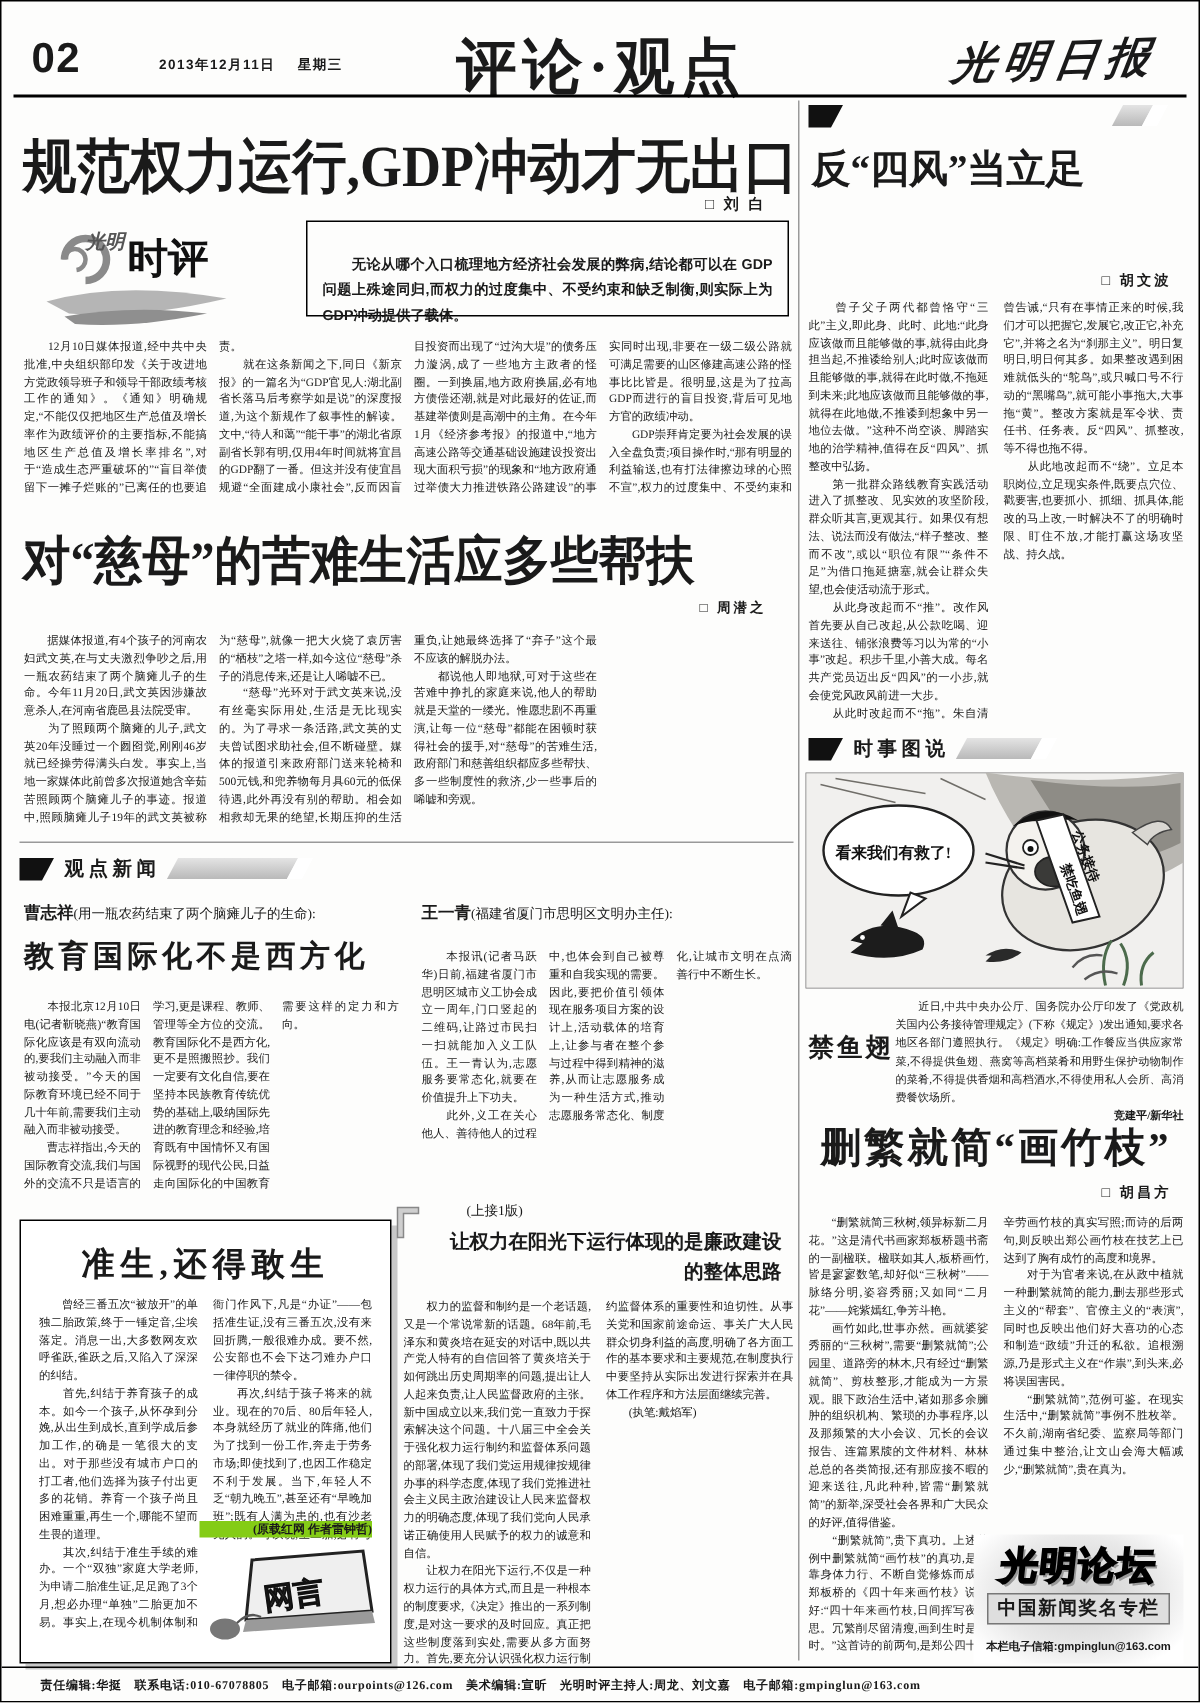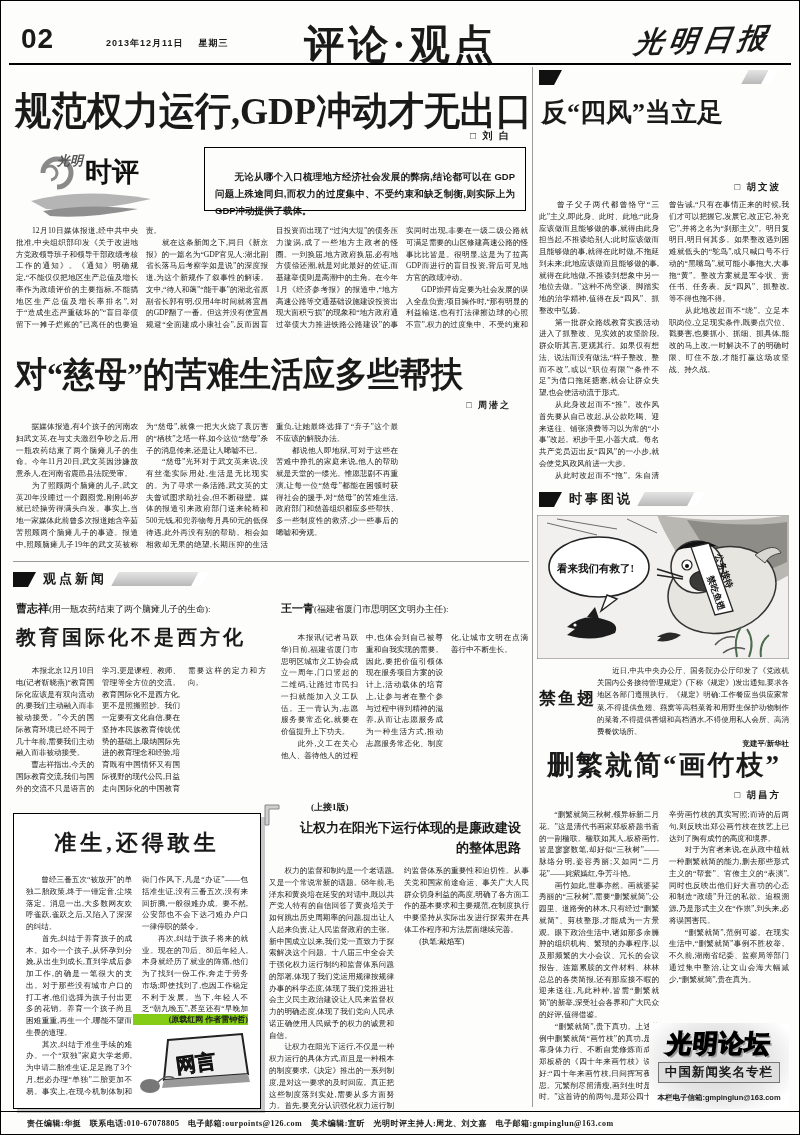--- a/index.html
+++ b/index.html
@@ -31,24 +31,24 @@
   .banner { display:flex; align-items:center; height:20px; overflow:hidden; }
   .banner .tri { width:24px; height:15px; background:#111; transform:skewX(-28deg) translateX(-5px); }
   .banner .lbl { font-weight:900; font-size:13px; letter-spacing:3px; padding:0 8px 0 6px; white-space:nowrap; }
   .banner .tail { height:14px; width:90px; background:linear-gradient(180deg,#e4e4e4,#b9b9b9); transform:skewX(-28deg); border-right:10px solid #fff; }
   
   .kicker { font-size:9px; }
   .kicker b { font-size:11px; font-weight:900; }
   .h-sub { font-weight:900; font-size:20px; white-space:nowrap; }
   
   .netbox { border:1px solid #000; box-shadow:4px 4px 0 #c8c8c8; background:#fff; padding:10px 12px; }
-  .netbox h3 { text-align:center; font-size:22px; font-weight:900; letter-spacing:4px; margin:4px 0 16px; }
+  .netbox h3 { text-align:center; font-size:22px; font-weight:900; letter-spacing:4px; margin:4px 0 6px; }
   .attr { font-size:8px; font-weight:700; text-align:right; }
   
-  .jumpnote { font-size:9px;font-weight:bold; }
+  .jumpnote { font-size:9px; }
   .ctitle { font-weight:900; font-size:13px; line-height:1.5; text-align:right; }
   
   .vrule { width:1px; background:#9a9a9a; }
   .h-right { font-weight:900; font-size:26px; white-space:nowrap; }
   .caption-title { font-weight:900; font-size:17px; letter-spacing:2px; }
   .caption-text { font-size:7.4px; line-height:1.65; text-align:justify; }
   .h-essay { font-weight:900; font-size:27px; letter-spacing:2px; white-space:nowrap; }
   
   .forum { background:radial-gradient(ellipse at 50% 45%, #cfcfcf 0%, #e9e9e9 55%, #ffffff 85%); text-align:center; padding-top:4px; }
   .forum .t { font-weight:900; font-size:25px; letter-spacing:1px; color:#fff;

